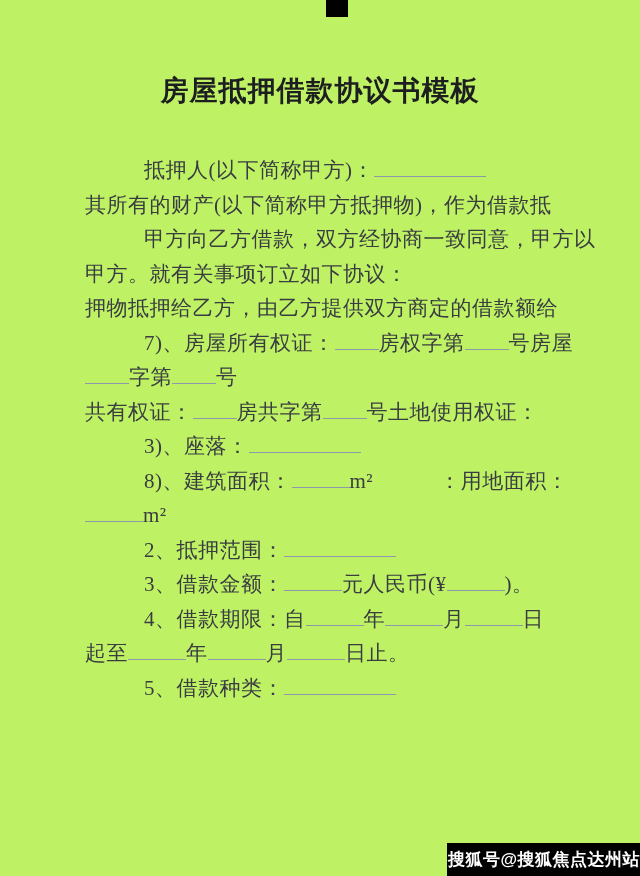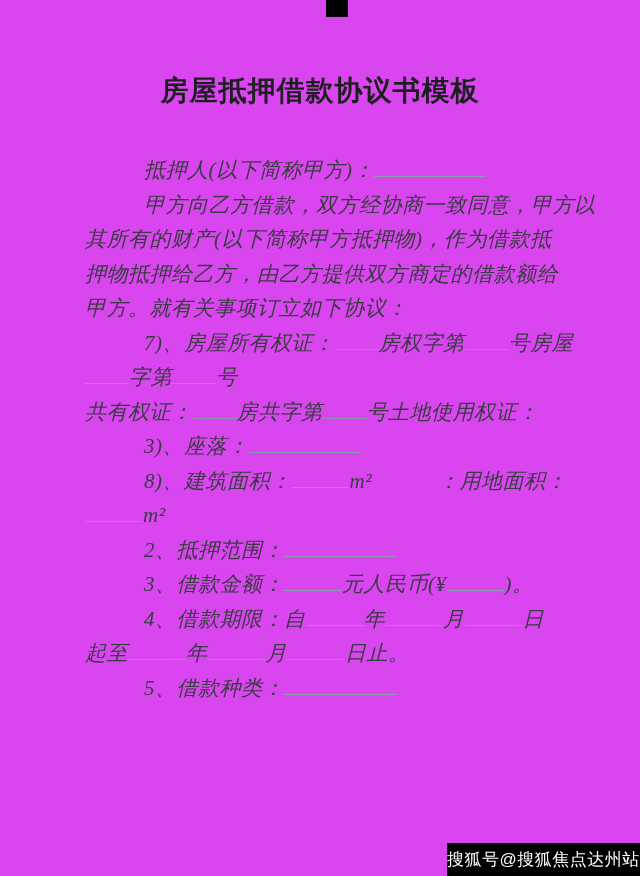--- a/index.html
+++ b/index.html
@@ -7,21 +7,21 @@
     padding: 0;
     width: 640px;
     height: 876px;
     background: #ffffff;
     overflow: hidden;
   }
   #page {
     position: relative;
     width: 640px;
     height: 876px;
-    background: #d946ef;
+    background: #bef264;
     font-family: "Liberation Serif", "DejaVu Serif", serif;
   }
   .black-square {
     position: absolute;
     left: 326px;
     top: 0;
     width: 22px;
     height: 17px;
     background: #000000;
   }
@@ -44,21 +44,20 @@
     top: 153px;
     width: 472px;
     font-size: 21px;
     line-height: 34.5px;
     color: #393c41;
     letter-spacing: 0.5px;
   }
   .doc-line {
     white-space: nowrap;
     height: 34.5px;
-    font-style: italic;
   }
   .doc-line.indented {
     padding-left: 59px;
   }
   .blank {
     display: inline-block;
     height: 19px;
     border-bottom: 1.5px solid #8d99ab;
     vertical-align: baseline;
   }
@@ -68,44 +67,44 @@
   }
   .watermark {
     position: absolute;
     left: 447px;
     top: 843px;
     width: 193px;
     height: 33px;
     background: #000000;
     color: #ffffff;
     font-family: "Liberation Sans", "DejaVu Sans", sans-serif;
-    font-weight: 400;
+    font-weight: 700;
     font-size: 17px;
     display: flex;
     align-items: center;
-    justify-content: flex-start;
+    justify-content: flex-end;
     white-space: nowrap;
     letter-spacing: 0.5px;
   }
 </style>
 </head>
 <body>
 
 <div id="page">
 
   <div class="black-square"></div>
 
   <div class="doc-title">房屋抵押借款协议书模板</div>
 
   <div class="doc-body" id="doc-body">
       <div class="doc-line indented"><span>抵押人(以下简称甲方)：</span><span class="blank" style="width: 112px;"></span></div>
+      <div class="doc-line"><span>其所有的财产(以下简称甲方抵押物)，作为借款抵</span></div>
       <div class="doc-line indented"><span>甲方向乙方借款，双方经协商一致同意，甲方以</span></div>
-      <div class="doc-line"><span>其所有的财产(以下简称甲方抵押物)，作为借款抵</span></div>
+      <div class="doc-line"><span>甲方。就有关事项订立如下协议：</span></div>
       <div class="doc-line"><span>押物抵押给乙方，由乙方提供双方商定的借款额给</span></div>
-      <div class="doc-line"><span>甲方。就有关事项订立如下协议：</span></div>
       <div class="doc-line indented"><span>7)、房屋所有权证：</span><span class="blank" style="width: 44px;"></span><span>房权字第</span><span class="blank" style="width: 44px;"></span><span>号房屋</span></div>
       <div class="doc-line"><span class="blank" style="width: 44px;"></span><span>字第</span><span class="blank" style="width: 44px;"></span><span>号</span></div>
       <div class="doc-line"><span>共有权证：</span><span class="blank" style="width: 44px;"></span><span>房共字第</span><span class="blank" style="width: 44px;"></span><span>号土地使用权证：</span></div>
       <div class="doc-line indented"><span>3)、座落：</span><span class="blank" style="width: 112px;"></span></div>
       <div class="doc-line indented"><span>8)、建筑面积：</span><span class="blank" style="width: 58px;"></span><span>m²</span><span class="gap" style="width: 66px;"></span><span>：用地面积：</span></div>
       <div class="doc-line"><span class="blank" style="width: 58px;"></span><span>m²</span></div>
       <div class="doc-line indented"><span>2、抵押范围：</span><span class="blank" style="width: 112px;"></span></div>
       <div class="doc-line indented"><span>3、借款金额：</span><span class="blank" style="width: 58px;"></span><span>元人民币(¥</span><span class="blank" style="width: 58px;"></span><span>)。</span></div>
       <div class="doc-line indented"><span>4、借款期限：自</span><span class="blank" style="width: 58px;"></span><span>年</span><span class="blank" style="width: 58px;"></span><span>月</span><span class="blank" style="width: 58px;"></span><span>日</span></div>
       <div class="doc-line"><span>起至</span><span class="blank" style="width: 58px;"></span><span>年</span><span class="blank" style="width: 58px;"></span><span>月</span><span class="blank" style="width: 58px;"></span><span>日止。</span></div>

